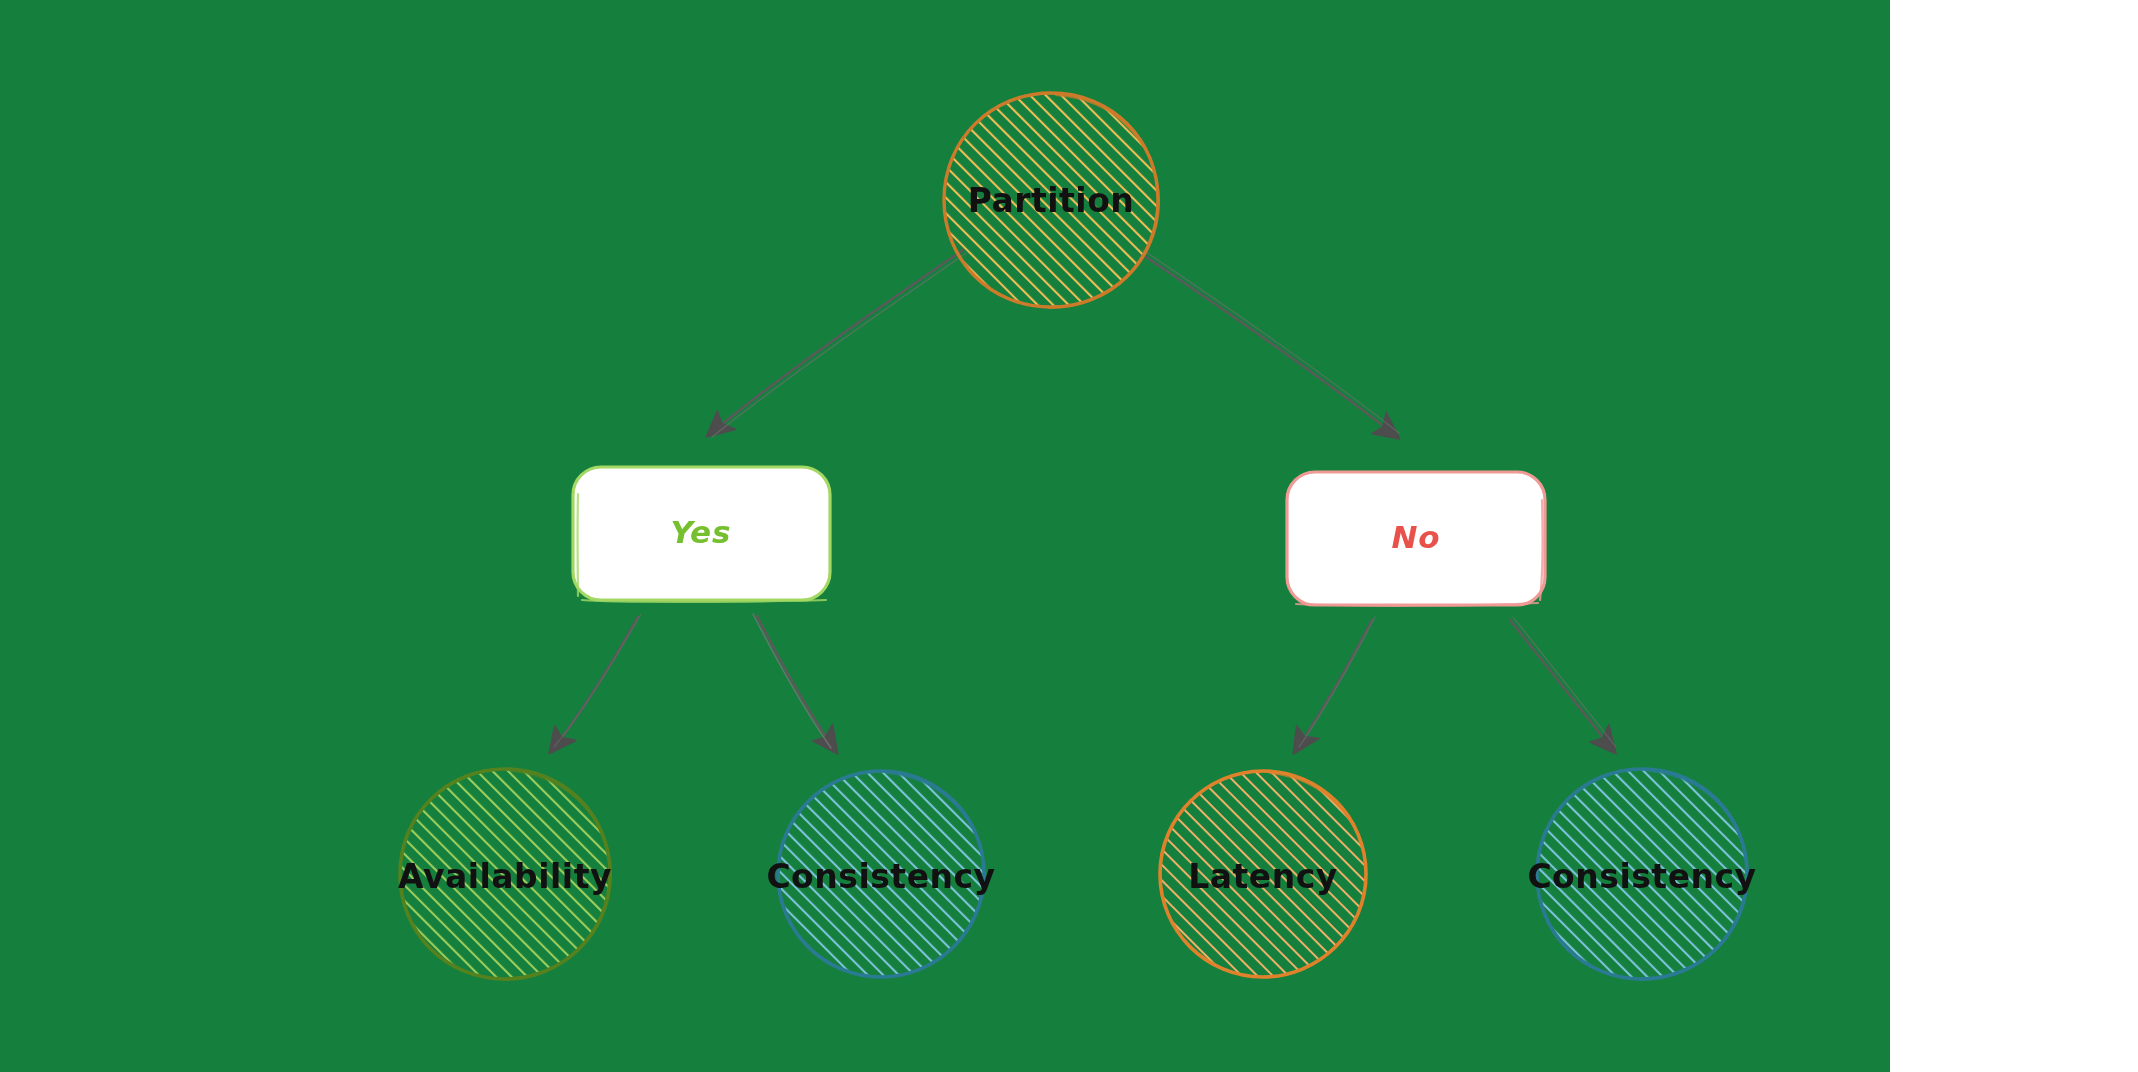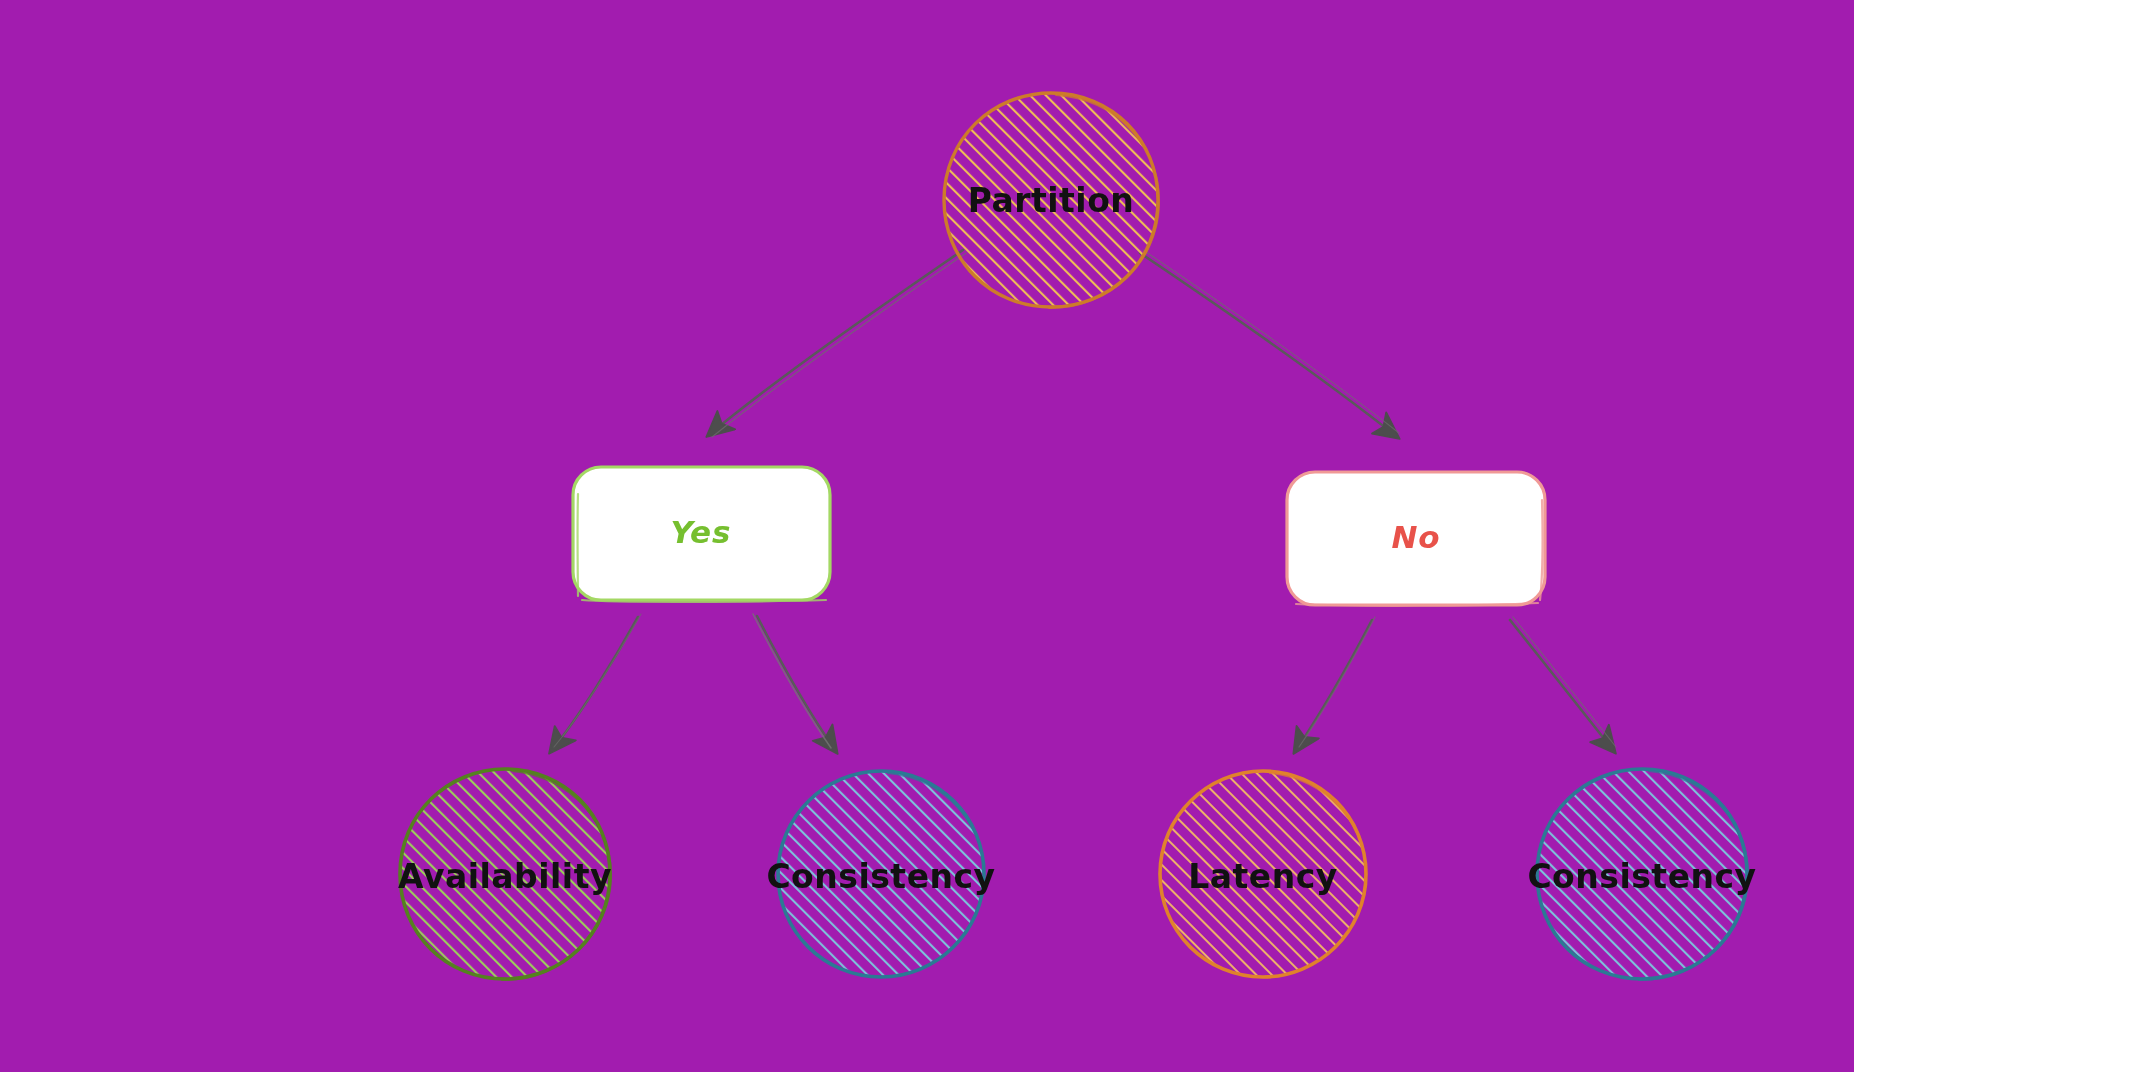--- a/index.html
+++ b/index.html
@@ -10,21 +10,22 @@
   body {
     width: 2138px;
     height: 1072px;
     overflow: hidden;
     font-family: "DejaVu Sans", sans-serif;
   }
   #canvas {
     position: relative;
     width: 1854px;
     height: 1072px;
-    background: #a21caf;
+    background: #15803d;
+    padding-left: 36px;
   }
   svg.diagram {
     position: absolute;
     left: 0;
     top: 0;
     width: 2138px;
     height: 1072px;
     display: block;
   }
   .node-label {

